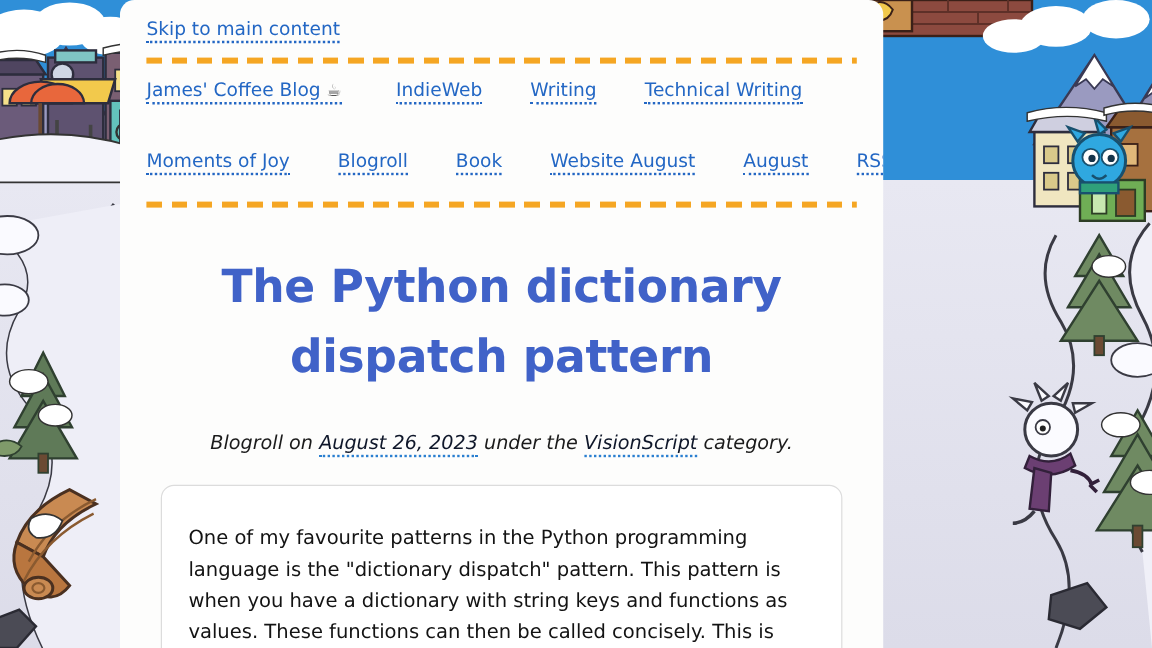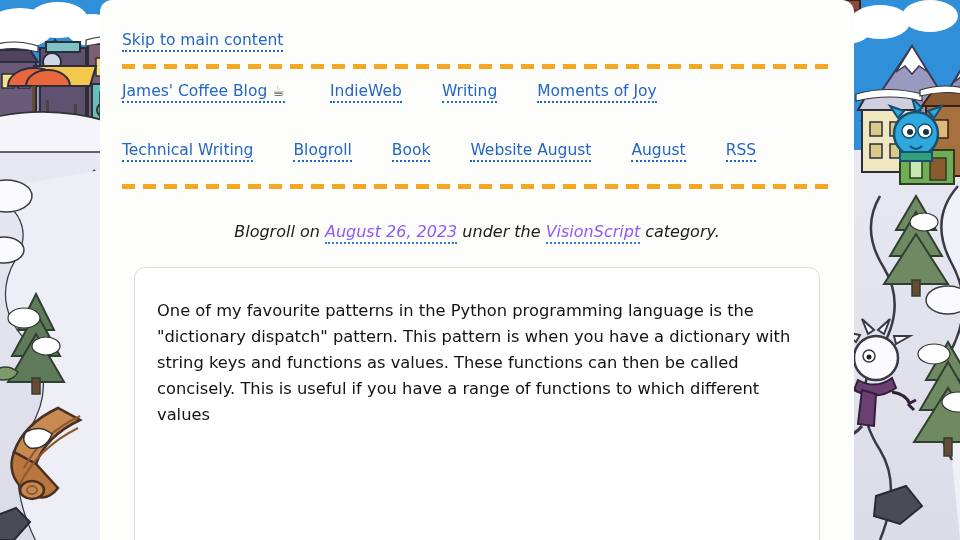--- a/index.html
+++ b/index.html
@@ -10,24 +10,24 @@
     position: relative;
   }
 
   
   #wallpaper { position:absolute; inset:0; width:960px; height:540px; }
 
   
   .panel {
     position:absolute;
     left:100px; top:0;
-    width:754px; height:540px;
+    width:636px; height:540px;
     background:#fdfdfc;
     border-radius:12px 12px 0 0;
-    padding:30px 20px 0 20px;
+    padding:14px 20px 0 20px;
     overflow:hidden;
     z-index:5;
   }
 
   a.lnk {
     color:#2367c4;
     text-decoration:none;
     border-bottom:2px dotted #2367c4;
     padding-bottom:1px;
     white-space:nowrap;
@@ -68,21 +68,21 @@
     margin:38px 30px 0 30px;
   }
 
   .byline {
     text-align:center;
     font-style:italic;
     font-size:16px;
     color:#1b1b1b;
     margin-top:33px;
   }
-  .byline a.lnk { color:#8b5cf6; border-bottom-color:#2a7fd0; font-style:italic;margin-top:32px; }
+  .byline a.lnk { color:#0f172a; border-bottom-color:#2a7fd0; font-style:italic;margin-top:32px; }
 
   .article-card {
     margin:26px 14px 0 14px;
     border:1px solid #dcdcdc;
     border-radius:11px;
     background:#fff;
     padding:30px 22px 22px 22px;
     min-height:300px;
   }
   .article-card p {
@@ -283,32 +283,33 @@
   <div class="rule"></div>
 
   <nav>
     <ul class="navlist">
       <li class="brand">
         <a href="#" class="lnk"><span>James' Coffee Blog</span>
            <span class="cup">☕</span></a>
       </li>
       <li><a href="#" class="lnk">IndieWeb</a></li>
       <li><a href="#" class="lnk">Writing</a></li>
+      <li><a href="#" class="lnk">Technical Writing</a></li>
       <li><a href="#" class="lnk">Moments of Joy</a></li>
-      <li><a href="#" class="lnk">Technical Writing</a></li>
       <li><a href="#" class="lnk">Blogroll</a></li>
       <li><a href="#" class="lnk">Book</a></li>
       <li><a href="#" class="lnk">Website August</a></li>
       <li><a href="#" class="lnk">August</a></li>
       <li><a href="#" class="lnk">RSS</a></li>
     </ul>
   </nav>
 
   <div class="rule"></div>
 
+  <h1 class="title">The Python dictionary dispatch pattern</h1>
 
   <p class="byline">
     <span>Blogroll on </span><a href="#" class="lnk">August 26, 2023</a><span> under the </span><a href="#" class="lnk">VisionScript</a><span> category.</span>
   </p>
 
   <article class="article-card">
     <p>One of my favourite patterns in the Python programming language is the "dictionary dispatch" pattern. This pattern is when you have a dictionary with string keys and functions as values. These functions can then be called concisely. This is useful if you have a range of functions to which different values</p>
   </article>
 
 </main>

